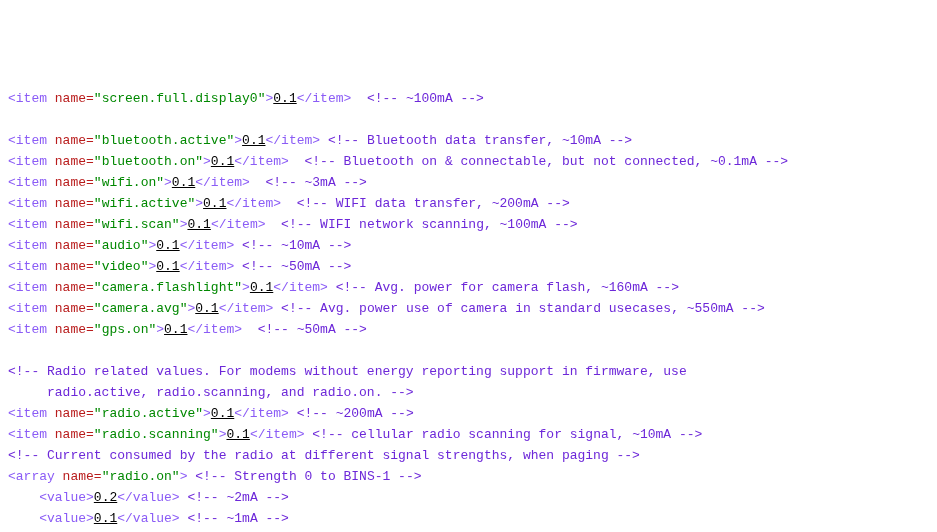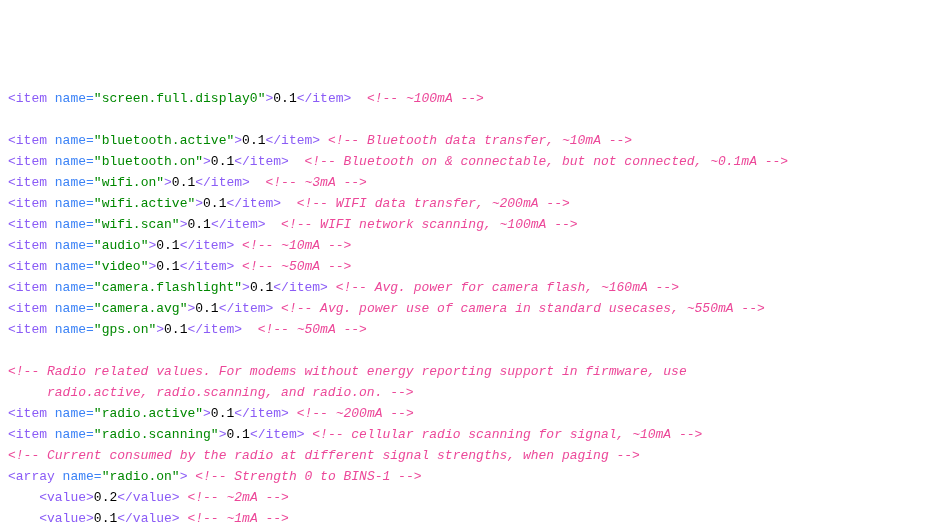--- a/index.html
+++ b/index.html
@@ -7,24 +7,24 @@
     padding: 4px 8px;
     background: #ffffff;
     font-family: Consolas, "Courier New", monospace;
     font-size: 13px;
     line-height: 21px;
     white-space: pre;
     color: #000;
   }
   .line { display: block; }
   .tag { color: #8b5cf6; }               
-  .attr-name { color: #3b82f6; }         
+  .attr-name { color: #b91c1c; }         
   .attr-val { color: #008800; }          
-  .text { color: #000000; }              
-  .cmt { color: #ec4899; font-style: italic; }               
+  .text { color: #000000; text-decoration: underline; }              
+  .cmt { color: #6d28d9; }               
 </style>
 </head>
 <body>
 
 
 
 <div id="code"><span class="line"><span class="tag">&lt;item</span><span class="attr-name"> name=</span><span class="attr-val">"screen.full.display0"</span><span class="tag">&gt;</span><span class="text">0.1</span><span class="tag">&lt;/item&gt;</span>  <span class="cmt">&lt;!-- ~100mA --&gt;</span></span><span class="line">&nbsp;</span><span class="line"><span class="tag">&lt;item</span><span class="attr-name"> name=</span><span class="attr-val">"bluetooth.active"</span><span class="tag">&gt;</span><span class="text">0.1</span><span class="tag">&lt;/item&gt;</span> <span class="cmt">&lt;!-- Bluetooth data transfer, ~10mA --&gt;</span></span><span class="line"><span class="tag">&lt;item</span><span class="attr-name"> name=</span><span class="attr-val">"bluetooth.on"</span><span class="tag">&gt;</span><span class="text">0.1</span><span class="tag">&lt;/item&gt;</span>  <span class="cmt">&lt;!-- Bluetooth on &amp; connectable, but not connected, ~0.1mA --&gt;</span></span><span class="line"><span class="tag">&lt;item</span><span class="attr-name"> name=</span><span class="attr-val">"wifi.on"</span><span class="tag">&gt;</span><span class="text">0.1</span><span class="tag">&lt;/item&gt;</span>  <span class="cmt">&lt;!-- ~3mA --&gt;</span></span><span class="line"><span class="tag">&lt;item</span><span class="attr-name"> name=</span><span class="attr-val">"wifi.active"</span><span class="tag">&gt;</span><span class="text">0.1</span><span class="tag">&lt;/item&gt;</span>  <span class="cmt">&lt;!-- WIFI data transfer, ~200mA --&gt;</span></span><span class="line"><span class="tag">&lt;item</span><span class="attr-name"> name=</span><span class="attr-val">"wifi.scan"</span><span class="tag">&gt;</span><span class="text">0.1</span><span class="tag">&lt;/item&gt;</span>  <span class="cmt">&lt;!-- WIFI network scanning, ~100mA --&gt;</span></span><span class="line"><span class="tag">&lt;item</span><span class="attr-name"> name=</span><span class="attr-val">"audio"</span><span class="tag">&gt;</span><span class="text">0.1</span><span class="tag">&lt;/item&gt;</span> <span class="cmt">&lt;!-- ~10mA --&gt;</span></span><span class="line"><span class="tag">&lt;item</span><span class="attr-name"> name=</span><span class="attr-val">"video"</span><span class="tag">&gt;</span><span class="text">0.1</span><span class="tag">&lt;/item&gt;</span> <span class="cmt">&lt;!-- ~50mA --&gt;</span></span><span class="line"><span class="tag">&lt;item</span><span class="attr-name"> name=</span><span class="attr-val">"camera.flashlight"</span><span class="tag">&gt;</span><span class="text">0.1</span><span class="tag">&lt;/item&gt;</span> <span class="cmt">&lt;!-- Avg. power for camera flash, ~160mA --&gt;</span></span><span class="line"><span class="tag">&lt;item</span><span class="attr-name"> name=</span><span class="attr-val">"camera.avg"</span><span class="tag">&gt;</span><span class="text">0.1</span><span class="tag">&lt;/item&gt;</span> <span class="cmt">&lt;!-- Avg. power use of camera in standard usecases, ~550mA --&gt;</span></span><span class="line"><span class="tag">&lt;item</span><span class="attr-name"> name=</span><span class="attr-val">"gps.on"</span><span class="tag">&gt;</span><span class="text">0.1</span><span class="tag">&lt;/item&gt;</span>  <span class="cmt">&lt;!-- ~50mA --&gt;</span></span><span class="line">&nbsp;</span><span class="line"><span class="cmt">&lt;!-- Radio related values. For modems without energy reporting support in firmware, use</span></span><span class="line"><span class="cmt">     radio.active, radio.scanning, and radio.on. --&gt;</span></span><span class="line"><span class="tag">&lt;item</span><span class="attr-name"> name=</span><span class="attr-val">"radio.active"</span><span class="tag">&gt;</span><span class="text">0.1</span><span class="tag">&lt;/item&gt;</span> <span class="cmt">&lt;!-- ~200mA --&gt;</span></span><span class="line"><span class="tag">&lt;item</span><span class="attr-name"> name=</span><span class="attr-val">"radio.scanning"</span><span class="tag">&gt;</span><span class="text">0.1</span><span class="tag">&lt;/item&gt;</span> <span class="cmt">&lt;!-- cellular radio scanning for signal, ~10mA --&gt;</span></span><span class="line"><span class="cmt">&lt;!-- Current consumed by the radio at different signal strengths, when paging --&gt;</span></span><span class="line"><span class="tag">&lt;array</span><span class="attr-name"> name=</span><span class="attr-val">"radio.on"</span><span class="tag">&gt;</span> <span class="cmt">&lt;!-- Strength 0 to BINS-1 --&gt;</span></span><span class="line">    <span class="tag">&lt;value&gt;</span><span class="text">0.2</span><span class="tag">&lt;/value&gt;</span> <span class="cmt">&lt;!-- ~2mA --&gt;</span></span><span class="line">    <span class="tag">&lt;value&gt;</span><span class="text">0.1</span><span class="tag">&lt;/value&gt;</span> <span class="cmt">&lt;!-- ~1mA --&gt;</span></span><span class="line"></span></div>
 
 
 

